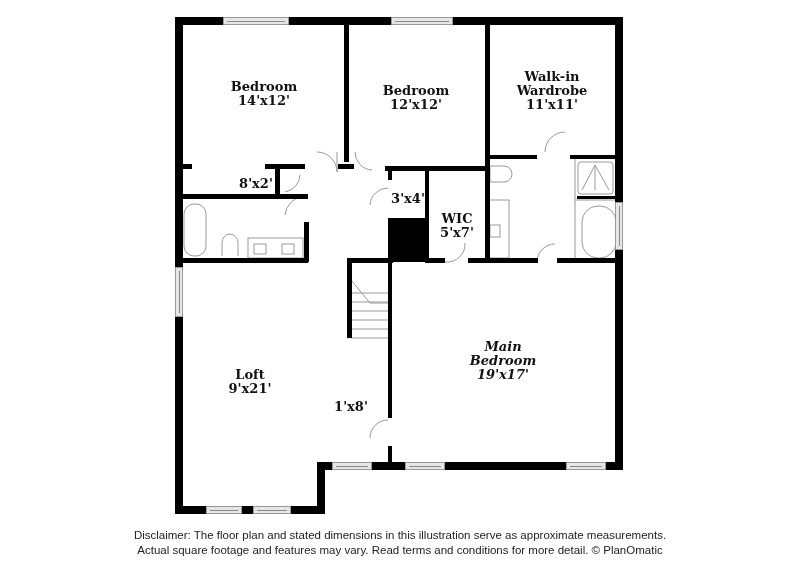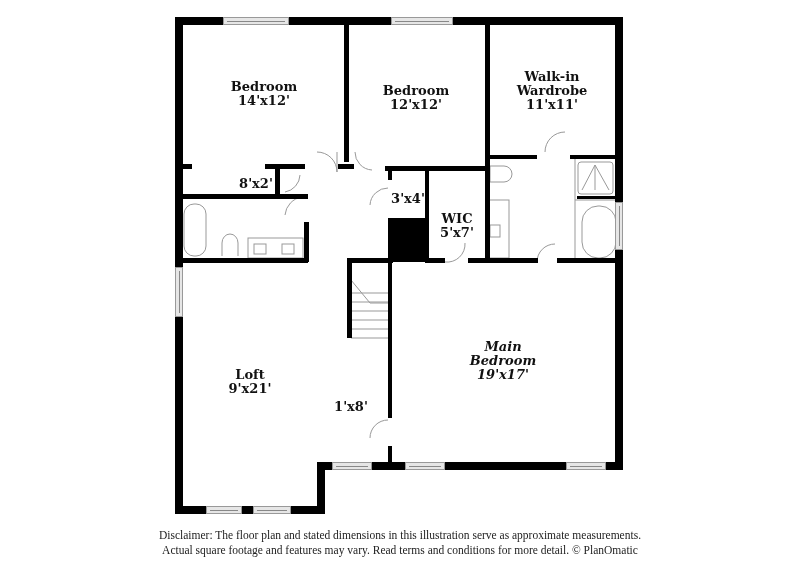--- a/index.html
+++ b/index.html
@@ -4,21 +4,21 @@
   <style>
     html, body { margin: 0; padding: 0; background: #ffffff; }
     body { width: 800px; height: 582px; position: relative; overflow: hidden; font-family: "DejaVu Serif", serif; }
     #plan { position: absolute; left: 0; top: 0; width: 784px; height: 582px; }
     .wall { position: absolute; background: #000; }
     .win { position: absolute; background: #e6e6e6; border: 1px solid #999; box-sizing: border-box; }
     .win.h::after { content: ""; position: absolute; left: 3px; right: 3px; top: 50%; height: 1px; background: #888; }
     .win.v::after { content: ""; position: absolute; top: 3px; bottom: 3px; left: 50%; width: 1px; background: #888; }
     .label { position: absolute; text-align: center; font-weight: bold; color: #111; font-size: 13px; line-height: 14px; transform: translateX(-50%); white-space: nowrap; }
     .label .dim { display: block; text-align: center; }
-    .disclaimer { position: absolute; left: 0; width: 800px; top: 528px; text-align: center; font-family: Liberation Serif, serif; font-size: 11.5px; line-height: 15px; color: #222; }
+    .disclaimer { position: absolute; left: 0; width: 800px; top: 528px; text-align: center; font-family: Liberation Sans, sans-serif; font-size: 11.5px; line-height: 15px; color: #222; }
     svg { position: absolute; left: 0; top: 0; }
   </style>
 </head>
 <body>
 
 <div id="plan">
 
   <svg width="800" height="582">
     <g fill="none" stroke="#999" stroke-width="1">
 

